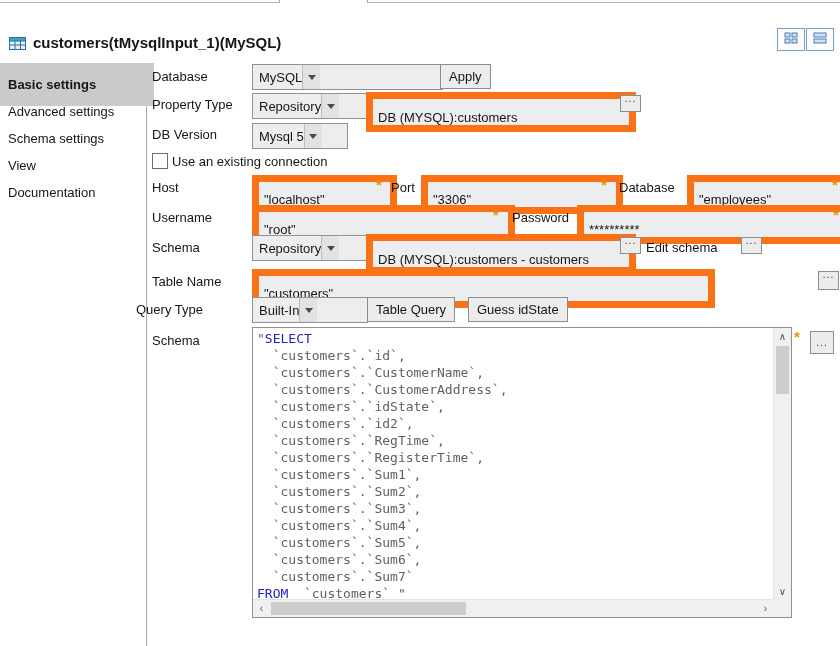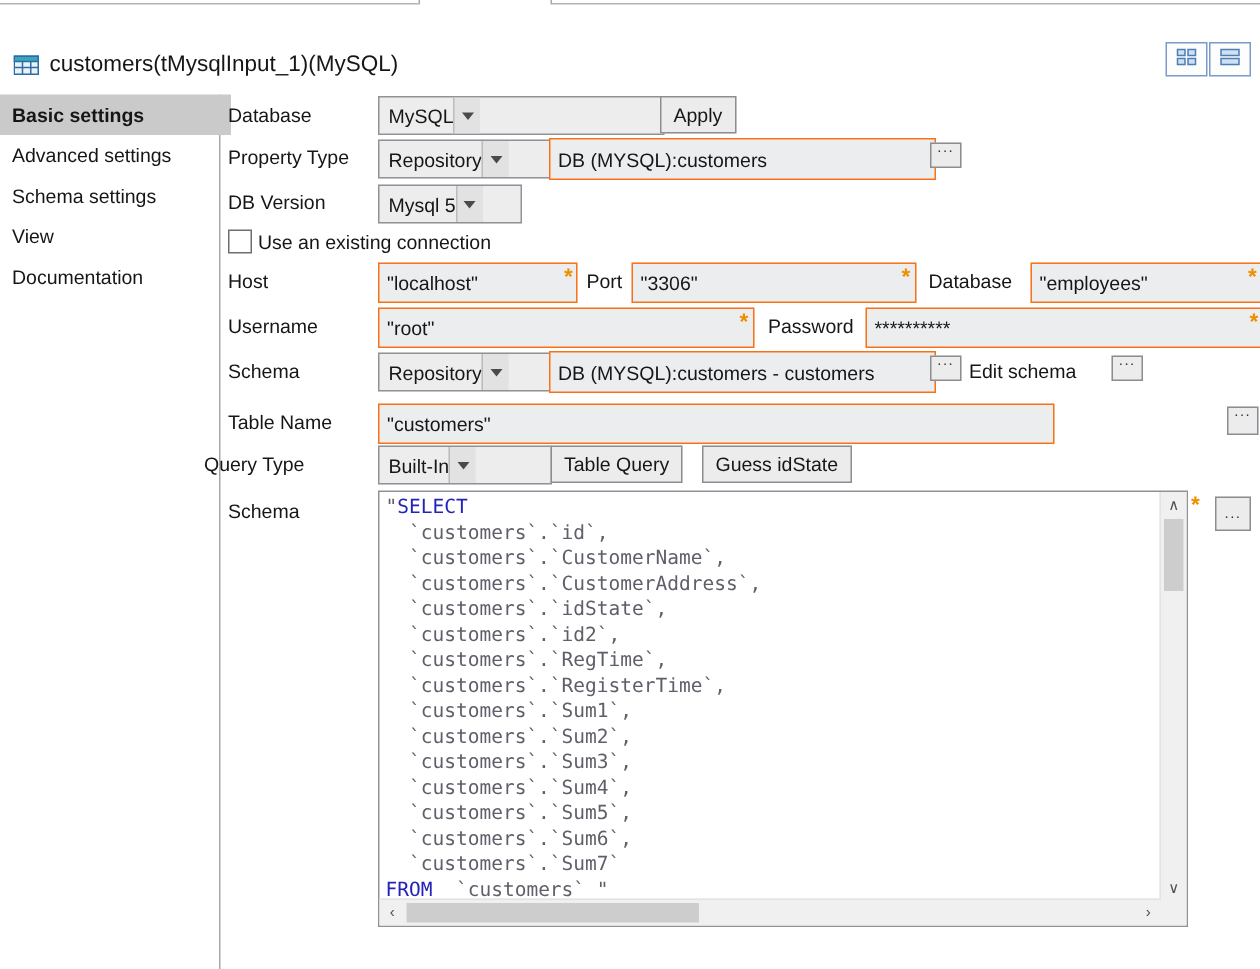--- a/index.html
+++ b/index.html
@@ -1,37 +1,37 @@
 <!DOCTYPE html>
 <html><head>
 <meta charset="utf-8">
 <style>
   html,body{margin:0;padding:0}
   body{width:840px;height:646px;position:relative;background:#fff;
        font-family:"Liberation Sans",sans-serif;font-size:13px;color:#161616;overflow:hidden}
   .abs{position:absolute}
   .lbl{position:absolute;white-space:nowrap}
-  .field{position:absolute;background:#ecedee;border:1px solid #f97316;display:flex;align-items:center;
+  .field{position:absolute;background:#ecedee;border:7px solid #f97316;display:flex;align-items:flex-end;
          padding:0 5px;white-space:nowrap;overflow:hidden}
   .select{position:absolute;background:#ededed;border:1px solid #8f9296;display:flex;align-items:center;
           padding-left:6px;overflow:hidden}
   .select .dd{width:17px;align-self:stretch;display:flex;align-items:center;justify-content:center;
               border-left:1px solid #bcbcbc;background:#e2e2e2}
   .select .dd i{width:0;height:0;border-left:4px solid transparent;border-right:4px solid transparent;
                 border-top:5px solid #4a4a4a}
   .btn{position:absolute;background:#ececec;border:1px solid #8a8d91;display:flex;align-items:center;
        justify-content:center;white-space:nowrap;padding:0 8px;cursor:default}
   .mini{position:absolute;background:#ececec;border:1px solid #8a8d91;color:#333;font-size:10px;
         line-height:6px;display:flex;align-items:flex-start;justify-content:center;letter-spacing:1px}
   .req{position:absolute;color:#ee8f00;font-weight:bold;font-size:15px}
   .sep{position:absolute;background:#a8a8a8}
   .topline{position:absolute;background:#b4b4b4;height:1px;top:2px}
-  .side-item{position:absolute;left:0;width:146px;height:27px;display:flex;align-items:center;padding-left:8px}
+  .side-item{position:absolute;left:0;width:146px;height:43px;display:flex;align-items:center;padding-left:8px}
   .side-item.selected{background:#cacaca;font-weight:bold}
-  .title{position:absolute;font-size:15px;font-weight:normal}
+  .title{position:absolute;font-size:15px;font-weight:bold}
   .toolbtn{position:absolute;width:26px;height:21px;background:#fdfdfd;border:1px solid #7a9cc8;
            display:flex;align-items:center;justify-content:center}
   .checkbox{position:absolute;width:14px;height:14px;background:#fff;border:1px solid #6e6e6e}
   .querybox{position:absolute;left:252px;top:327px;width:538px;height:289px;border:1px solid #8f9296;background:#fff}
   .qcontent{position:absolute;left:0;top:0;right:17px;bottom:17px;overflow:hidden;padding:2px 0 0 4px;
             font-family:"DejaVu Sans Mono",monospace;font-size:13px;line-height:17px;color:#5f5f6a;white-space:pre}
   .qcontent .kw{color:#2323bb}
   .vscroll{position:absolute;top:0;right:0;bottom:17px;width:17px;background:#f0f0f0;border-left:1px solid #e3e3e3}
   .hscroll{position:absolute;left:0;right:17px;bottom:0;height:17px;background:#f0f0f0;border-top:1px solid #e3e3e3}
   .corner{position:absolute;right:0;bottom:0;width:17px;height:17px;background:#f0f0f0}

